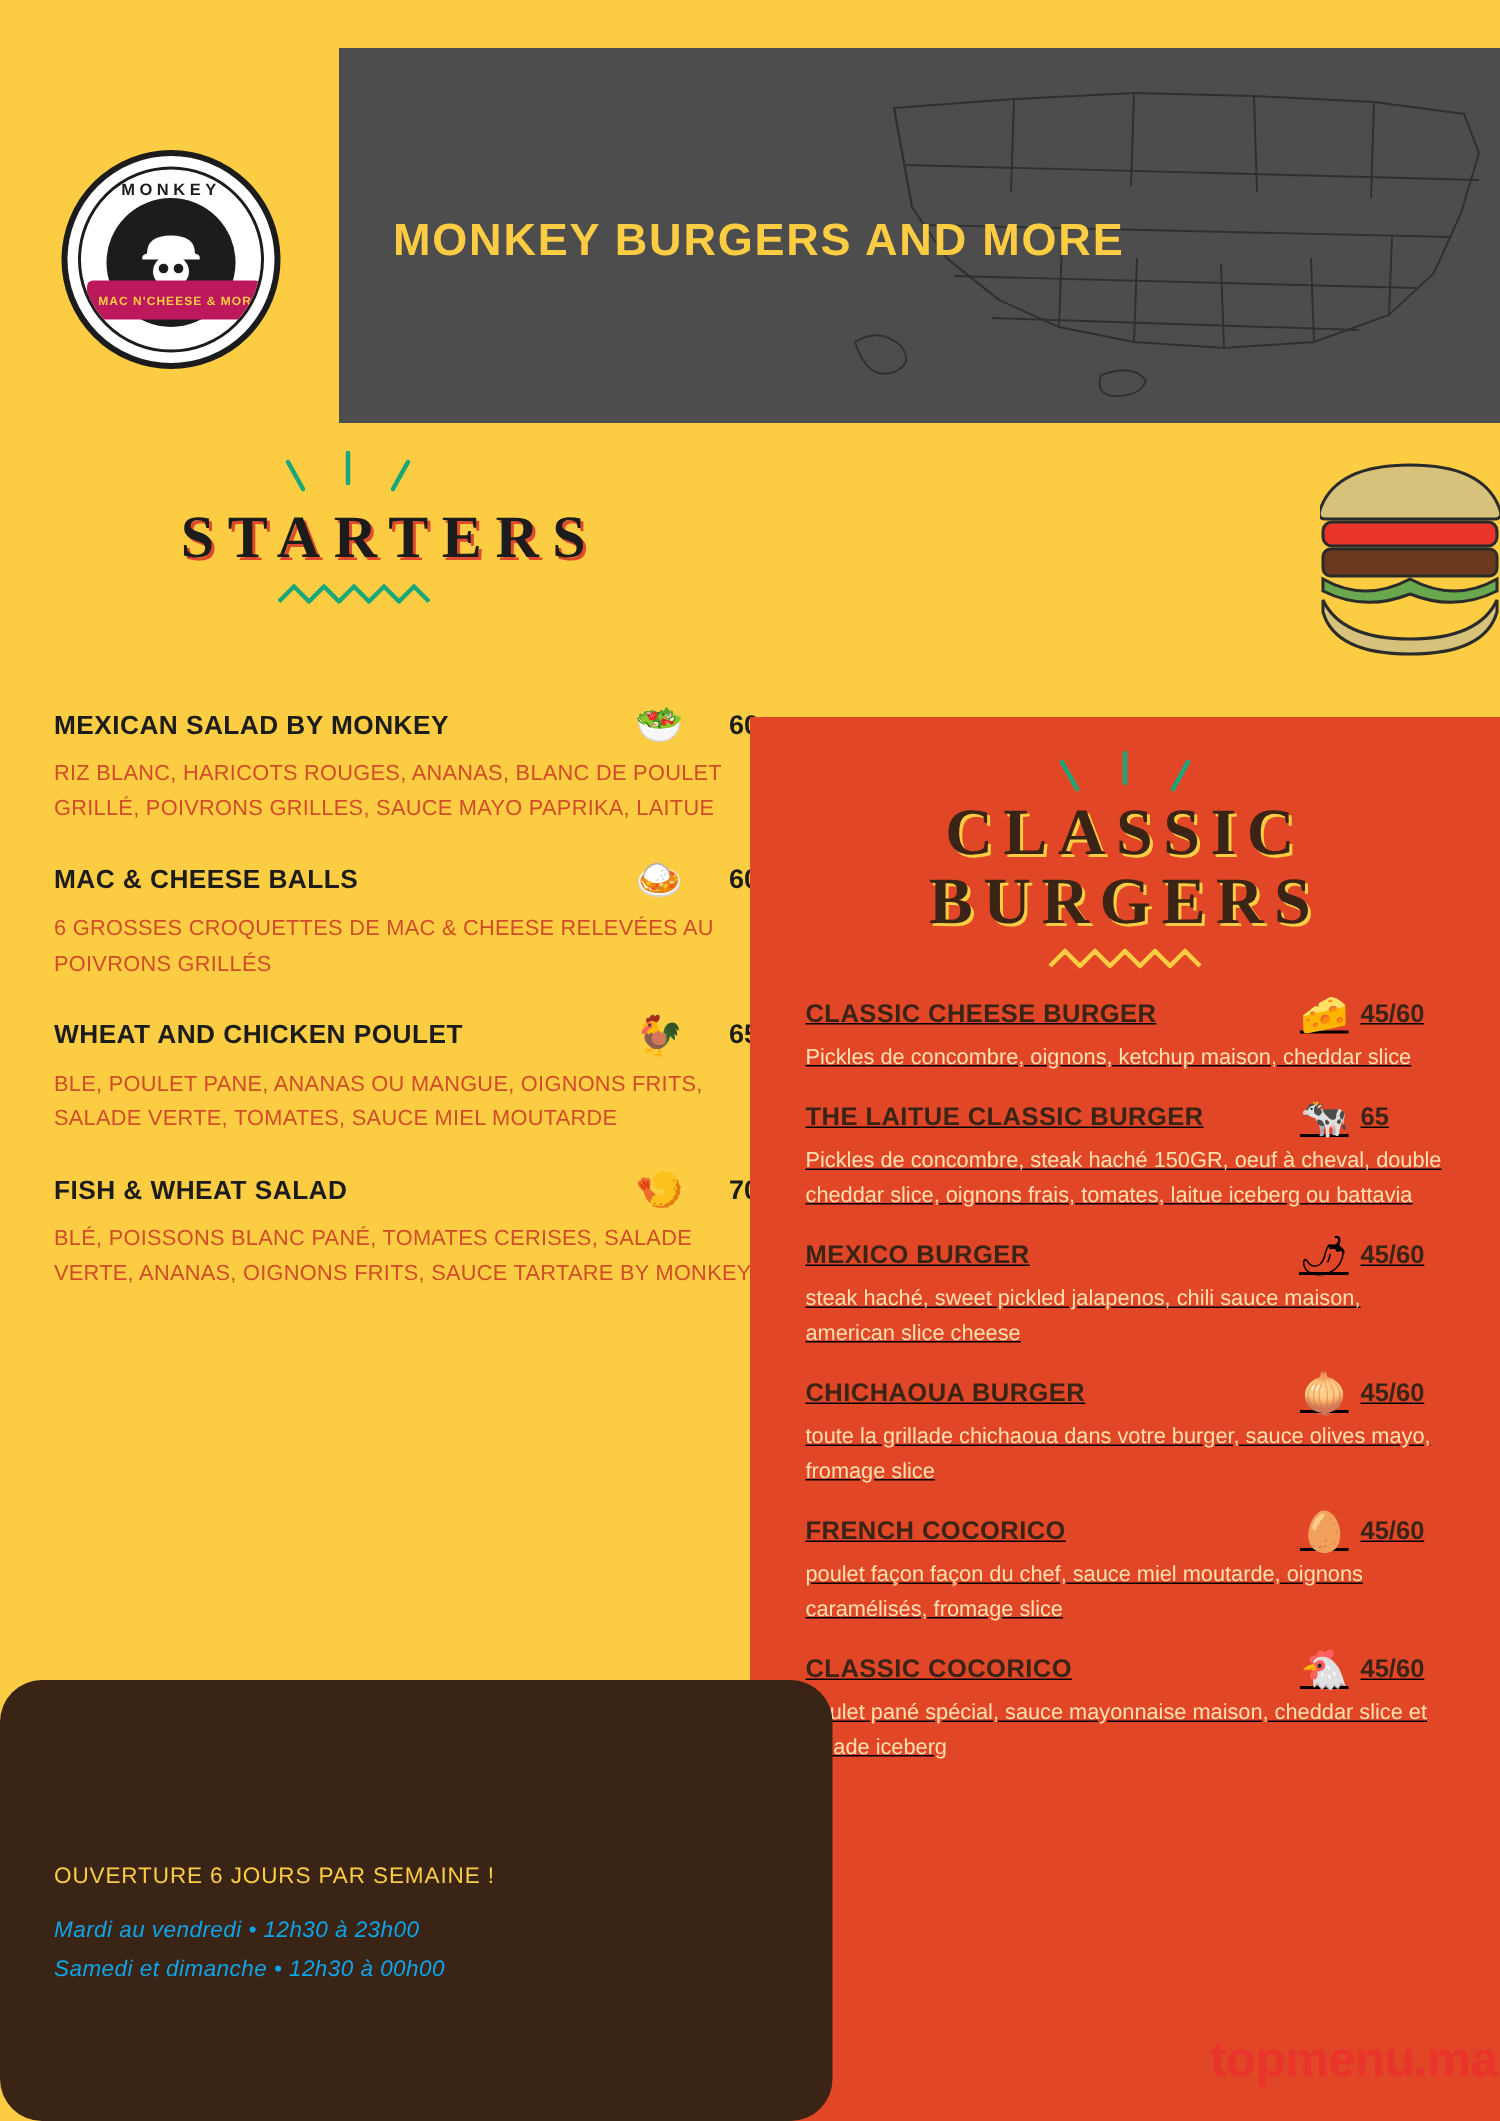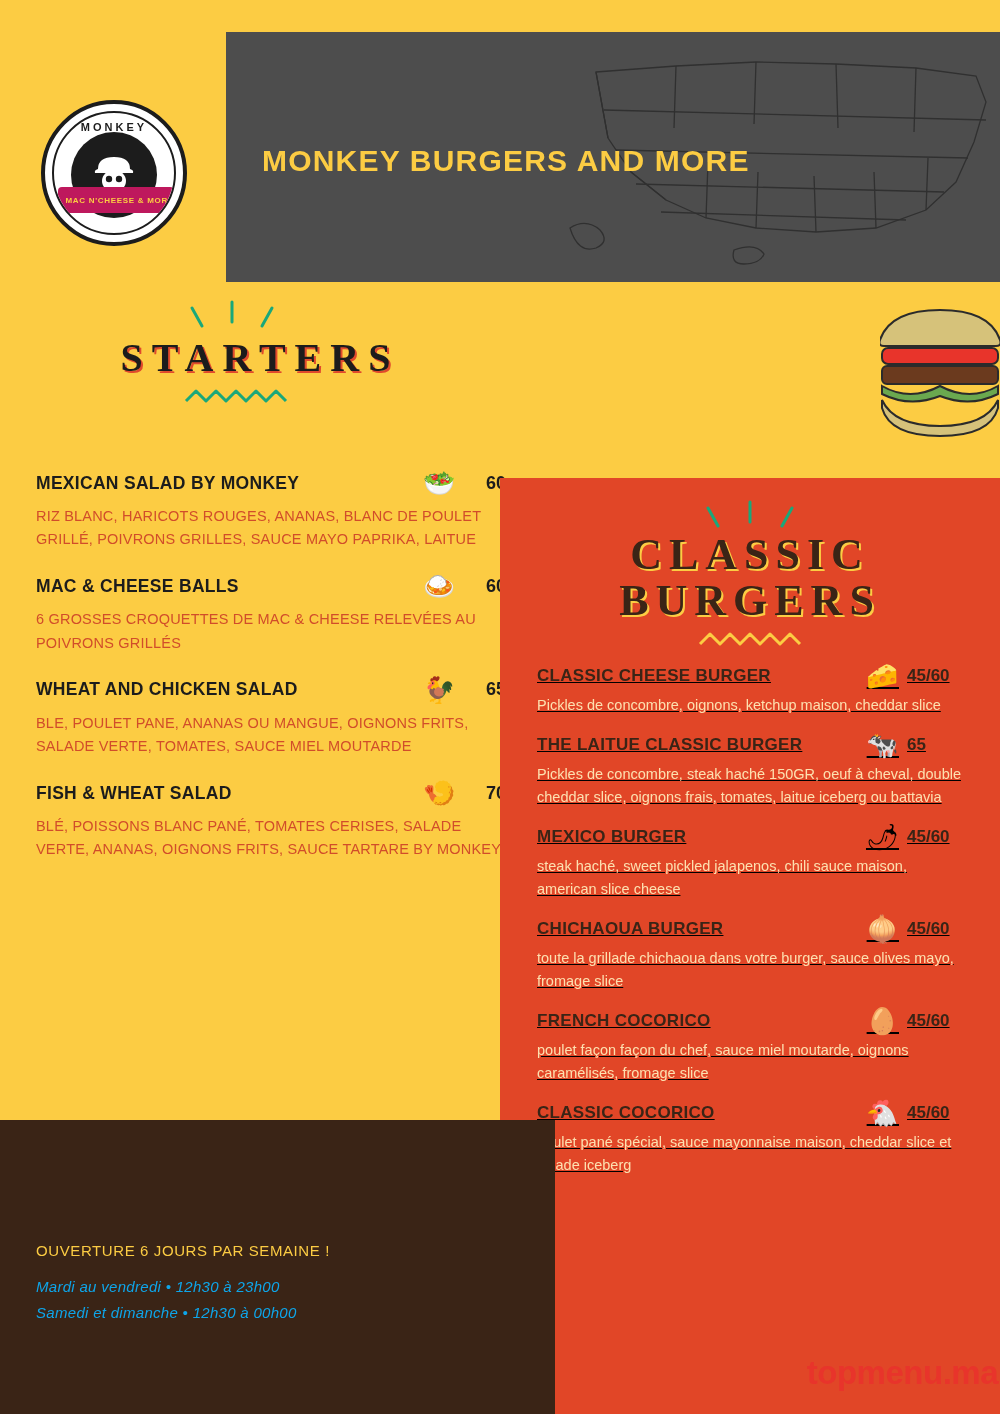--- a/index.html
+++ b/index.html
@@ -90,20 +90,21 @@
   .bitem-head { display: flex; align-items: center; }
   .bitem-name { font-size: 17px; font-weight: bold; color: #3a2416; letter-spacing: .3px; white-space: nowrap; }
   .bitem-emoji { font-size: 26px; margin: 0 8px 0 auto; line-height: 1; }
   .bitem-price { font-size: 17px; font-weight: bold; color: #3a2416; min-width: 60px; text-align: left; }
   .bitem-desc { margin-top: 5px; font-size: 14.5px; line-height: 1.55; color: #fde0b0; }
 
   
   .footer {
     position: absolute; left: 0; top: 1120px; width: 555px; height: 294px;
     background: #3a2416;
+    border-radius: 28px;
   }
   .footer-head {
     position: absolute; left: 36px; top: 122px;
     font-size: 15px; color: #fccc43; letter-spacing: .6px;
   }
   .footer-line {
     position: absolute; left: 36px; font-size: 15px; color: #0ea5e9; letter-spacing: .3px; font-style: italic;
   }
   .footer-l1 { top: 158px; }
   .footer-l2 { top: 184px; }
@@ -185,21 +186,21 @@
       <div class="item-head">
         <span class="item-name">MAC &amp; CHEESE BALLS</span>
         <span class="item-emoji">🍛</span>
         <span class="item-price">60</span>
       </div>
       <div class="item-desc">6 GROSSES CROQUETTES DE MAC &amp; CHEESE RELEVÉES AU POIVRONS GRILLÉS</div>
     </div>
 
     <div class="item">
       <div class="item-head">
-        <span class="item-name">WHEAT AND CHICKEN SALAD</span>
+        <span class="item-name">WHEAT AND CHICKEN POULET</span>
         <span class="item-emoji">🐓</span>
         <span class="item-price">65</span>
       </div>
       <div class="item-desc">BLE, POULET PANE, ANANAS OU MANGUE, OIGNONS FRITS, SALADE VERTE, TOMATES, SAUCE MIEL MOUTARDE</div>
     </div>
 
     <div class="item">
       <div class="item-head">
         <span class="item-name">FISH &amp; WHEAT SALAD</span>
         <span class="item-emoji">🍤</span>

